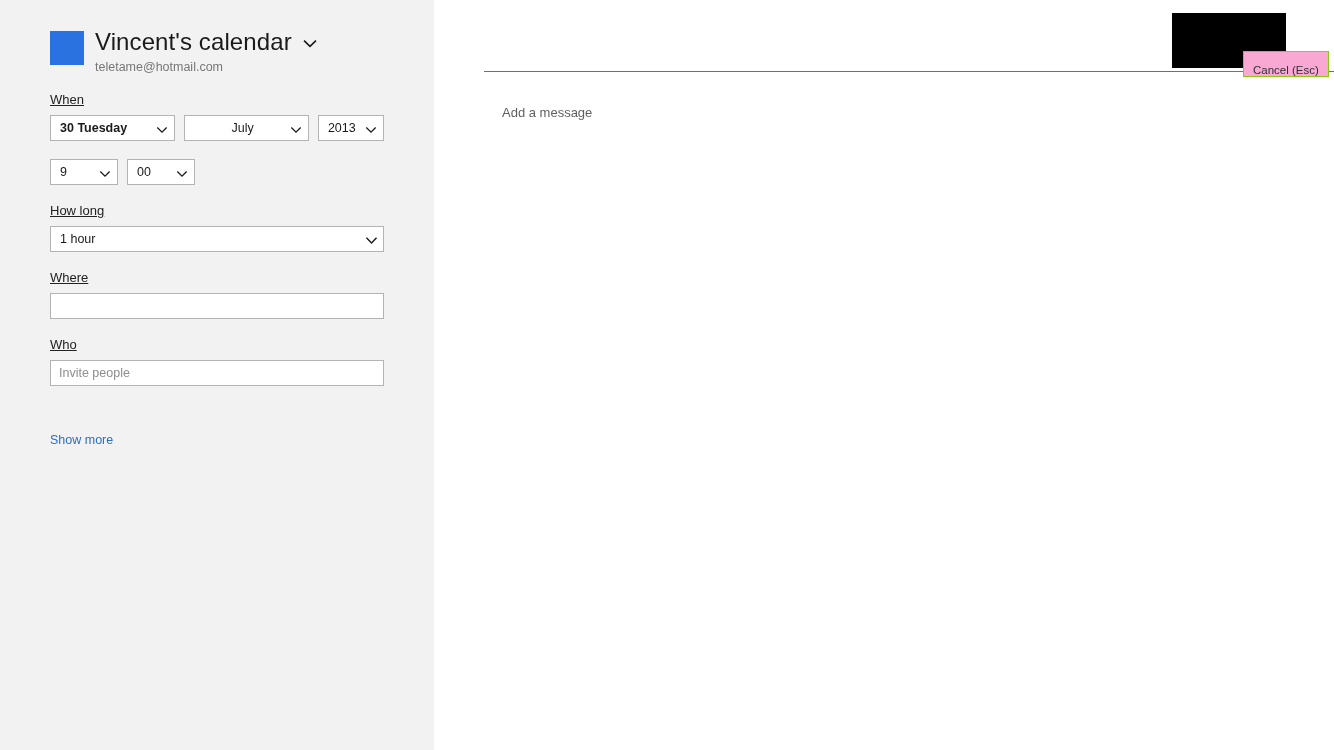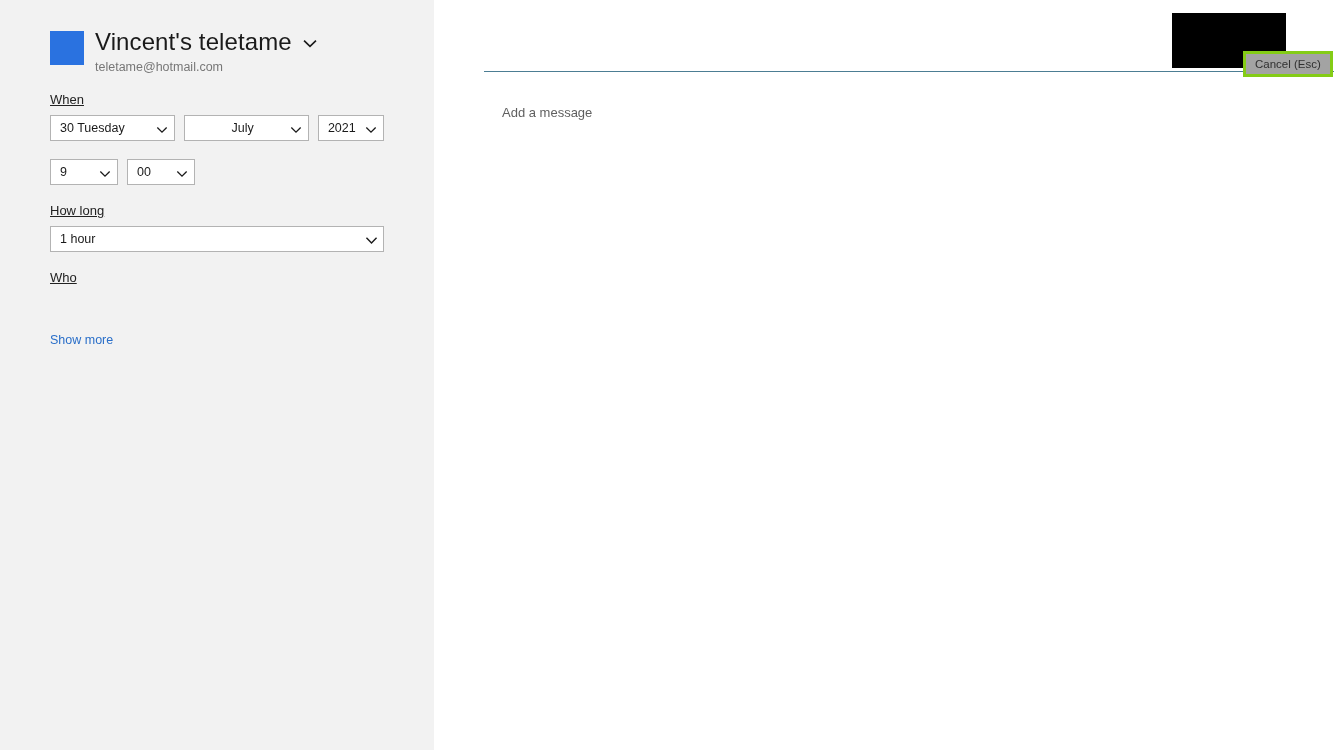--- a/index.html
+++ b/index.html
@@ -120,21 +120,21 @@
     flex: 1 1 auto;
     overflow: hidden;
   }
   .combo .combo-arrow {
     flex: 0 0 12px;
     width: 12px;
     height: 12px;
     margin-left: 8px;
     position: relative;
   }
-  .combo-day   { width: 134px; }
+  .combo-day   { width: 134px; font-weight: bold; }
   .combo-month { width: 130px; padding-left: 46px; }
   .combo-year  { width: 70px; }
   .combo-hour  { width: 68px; }
   .combo-min   { width: 68px; }
   .combo-wide  { width: 334px; }
 
   .textbox {
     background: #ffffff;
     border: 1px solid #b3b3b3;
     height: 26px;
@@ -196,43 +196,43 @@
     height: 55px;
     background: #000000;
   }
 
   .tooltip {
     position: absolute;
     left: 809px;
     top: 51px;
     height: 26px;
     box-sizing: border-box;
-    background: #a3a3a3;
-    border: 3px solid #84cc16;
+    background: #f9a8d4;
+    border: 1px solid #84cc16;
     padding: 0 9px;
     display: flex;
-    align-items: center;
+    align-items: flex-end;
     font-size: 11.5px;
     color: #303030;
     white-space: nowrap;
     z-index: 5;
   }
 </style>
 </head>
 <body>
 
 <div class="app">
 
   <div class="sidebar">
 
     <div class="account">
       <div class="account-tile"></div>
       <div class="account-text">
         <div class="account-title-row">
-          <span class="account-title">Vincent's teletame</span>
+          <span class="account-title">Vincent's calendar</span>
           <span class="account-chevron">
             <svg width="16" height="16" viewBox="0 0 16 16" aria-hidden="true">
               <path d="M2.6 5.2 L8 10.4 L13.4 5.2" fill="none" stroke="#1a1a1a" stroke-width="1.6" stroke-linecap="square"></path>
             </svg>
           </span>
         </div>
         <div class="account-email">teletame@hotmail.com</div>
       </div>
     </div>
 
@@ -252,21 +252,21 @@
           </div>
           <div class="combo combo-month">
             <span class="combo-value">July</span>
             <span class="combo-arrow">
               <svg width="12" height="12" viewBox="0 0 12 12" aria-hidden="true">
                 <path d="M1.8 4 L6 8.2 L10.2 4" fill="none" stroke="#1a1a1a" stroke-width="1.3" stroke-linecap="square"></path>
               </svg>
             </span>
           </div>
           <div class="combo combo-year">
-            <span class="combo-value">2021</span>
+            <span class="combo-value">2013</span>
             <span class="combo-arrow">
               <svg width="12" height="12" viewBox="0 0 12 12" aria-hidden="true">
                 <path d="M1.8 4 L6 8.2 L10.2 4" fill="none" stroke="#1a1a1a" stroke-width="1.3" stroke-linecap="square"></path>
               </svg>
             </span>
           </div>
         </div>
       </div>
 
       
@@ -298,24 +298,29 @@
           <span class="combo-value">1 hour</span>
           <span class="combo-arrow">
             <svg width="13" height="13" viewBox="0 0 12 12" aria-hidden="true">
               <path d="M1.8 4 L6 8.2 L10.2 4" fill="none" stroke="#1a1a1a" stroke-width="1.3" stroke-linecap="square"></path>
             </svg>
           </span>
         </div>
       </div>
 
       
+      <div class="field-group">
+        <div class="field-label">Where</div>
+        <input class="textbox" type="text" placeholder="" style="">
+      </div>
 
       
       <div class="field-group">
         <div class="field-label">Who</div>
+        <input class="textbox" type="text" placeholder="Invite people" style="">
       </div>
 
       <a class="show-more" href="#">Show more</a>
     </div>
   </div>
 
   <div class="main">
     <div class="subject-rule"></div>
     <div class="message-placeholder">Add a message</div>
 

